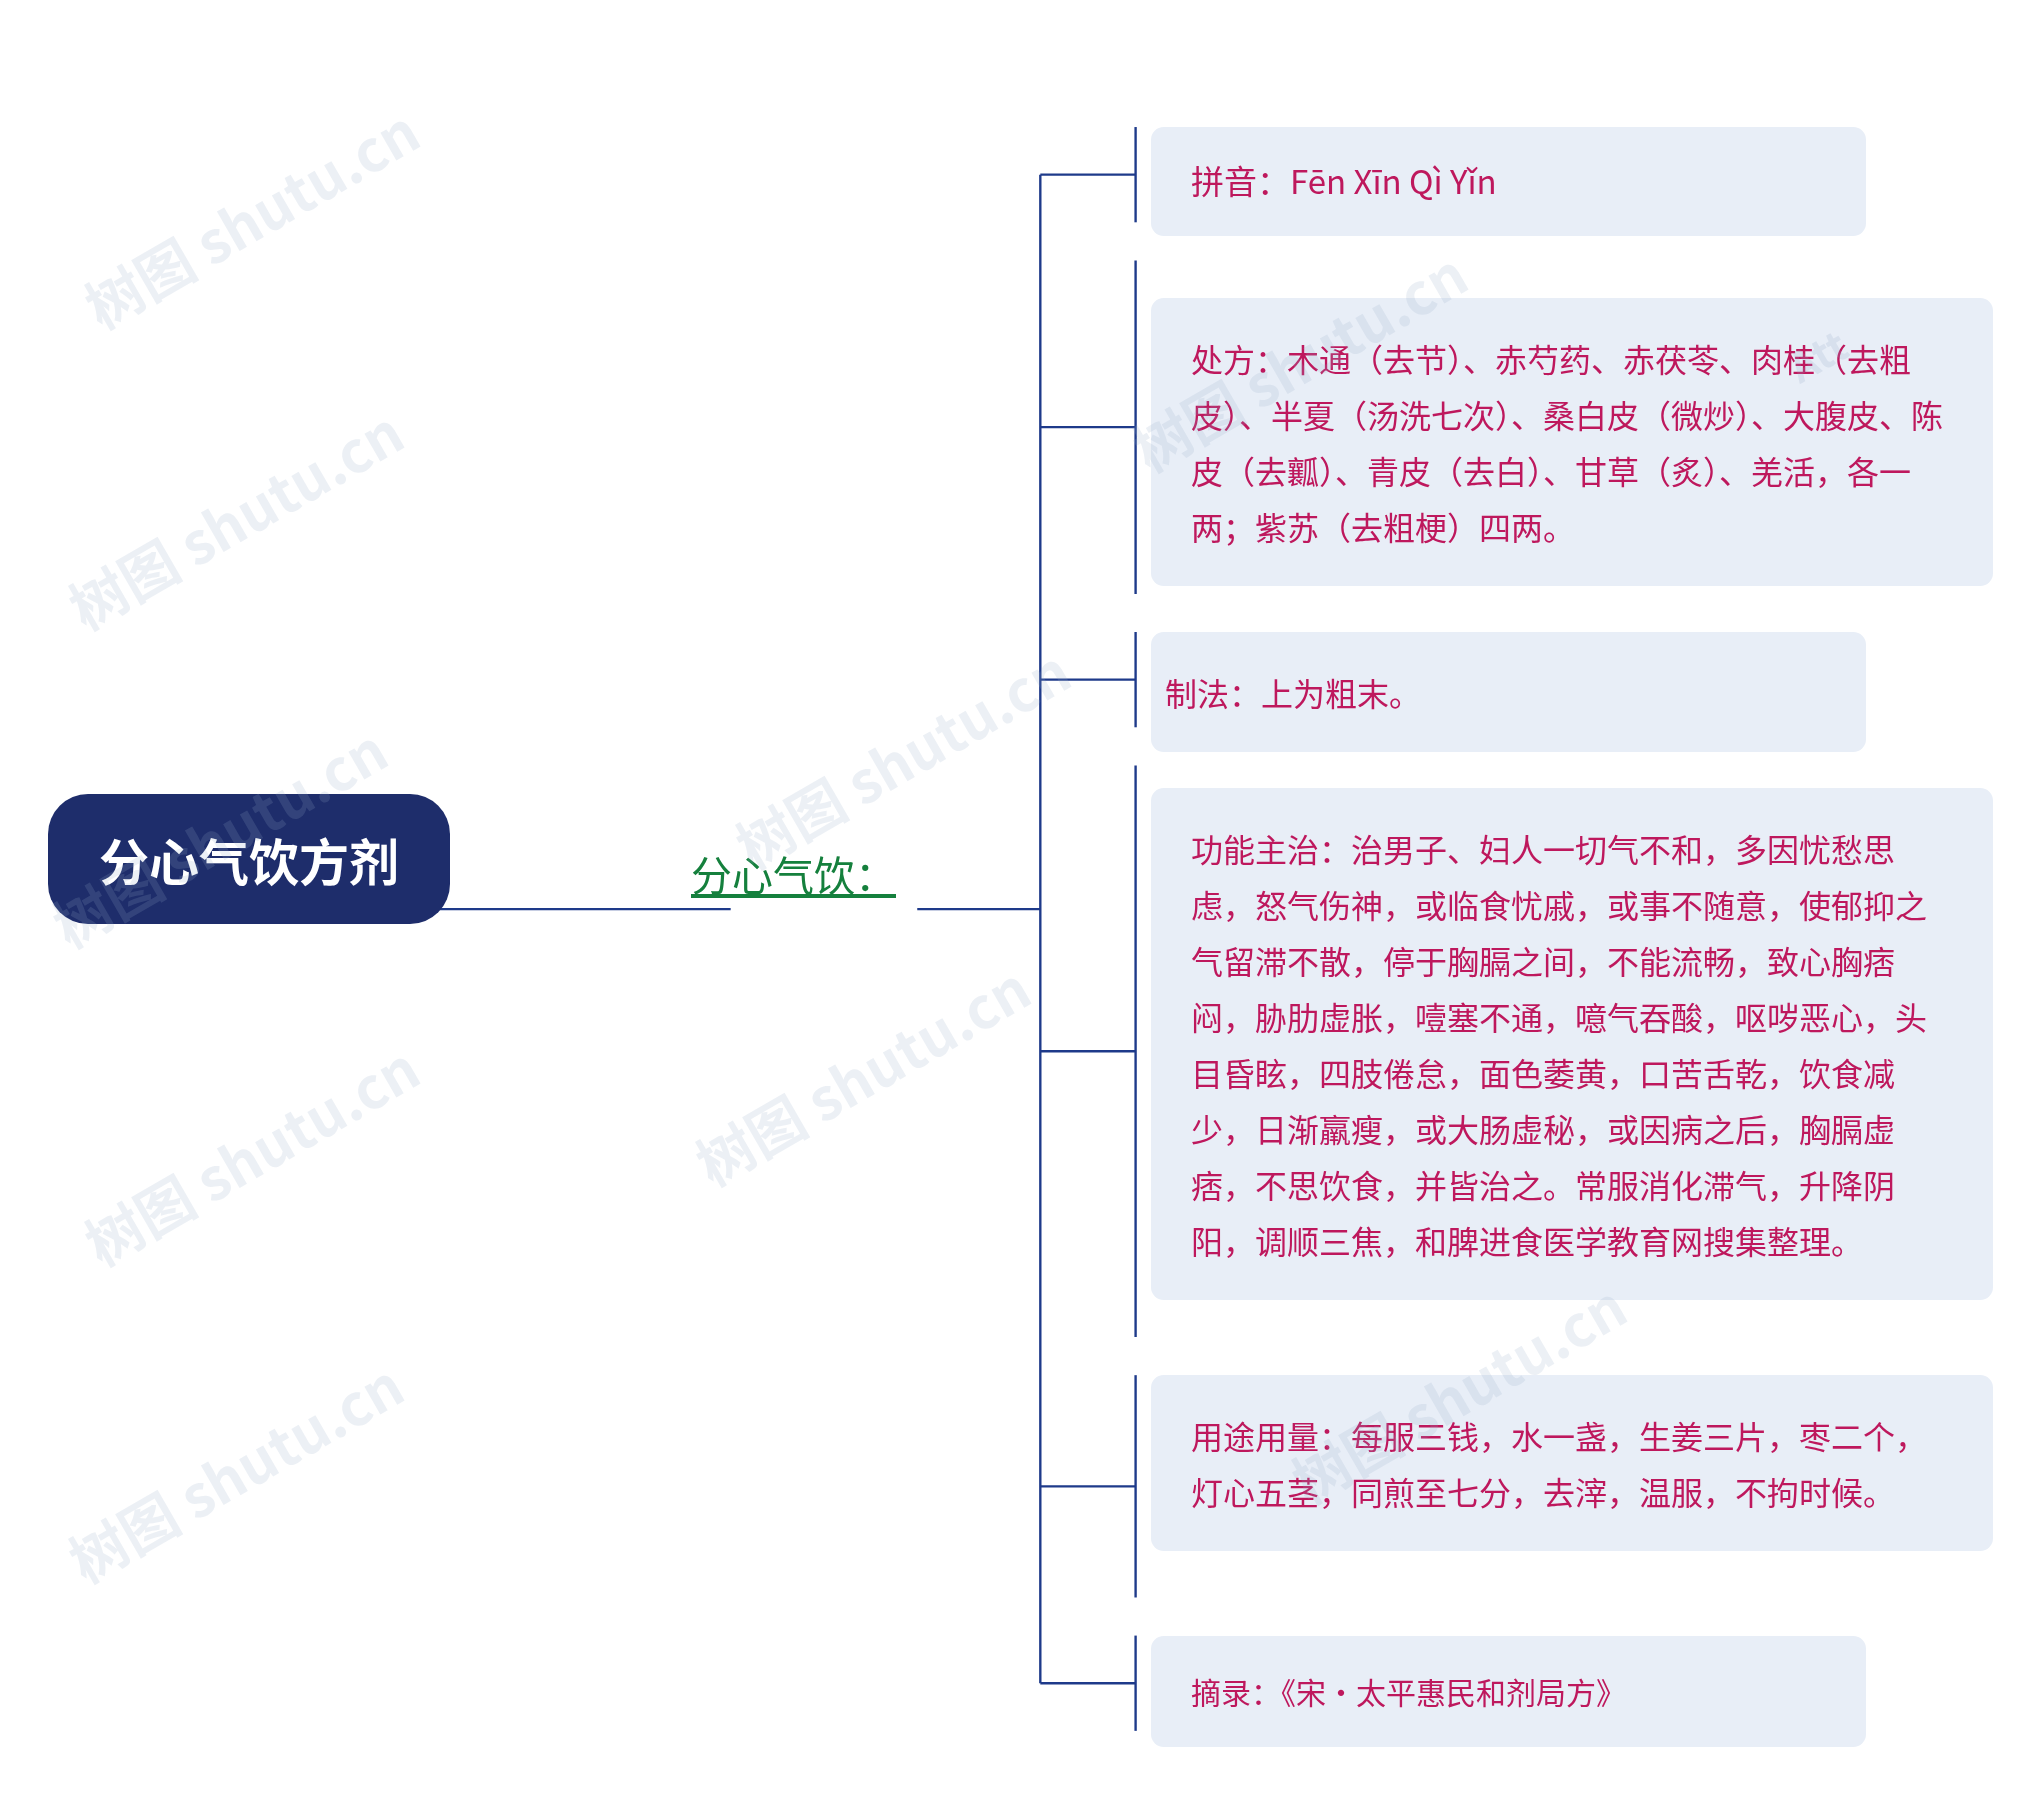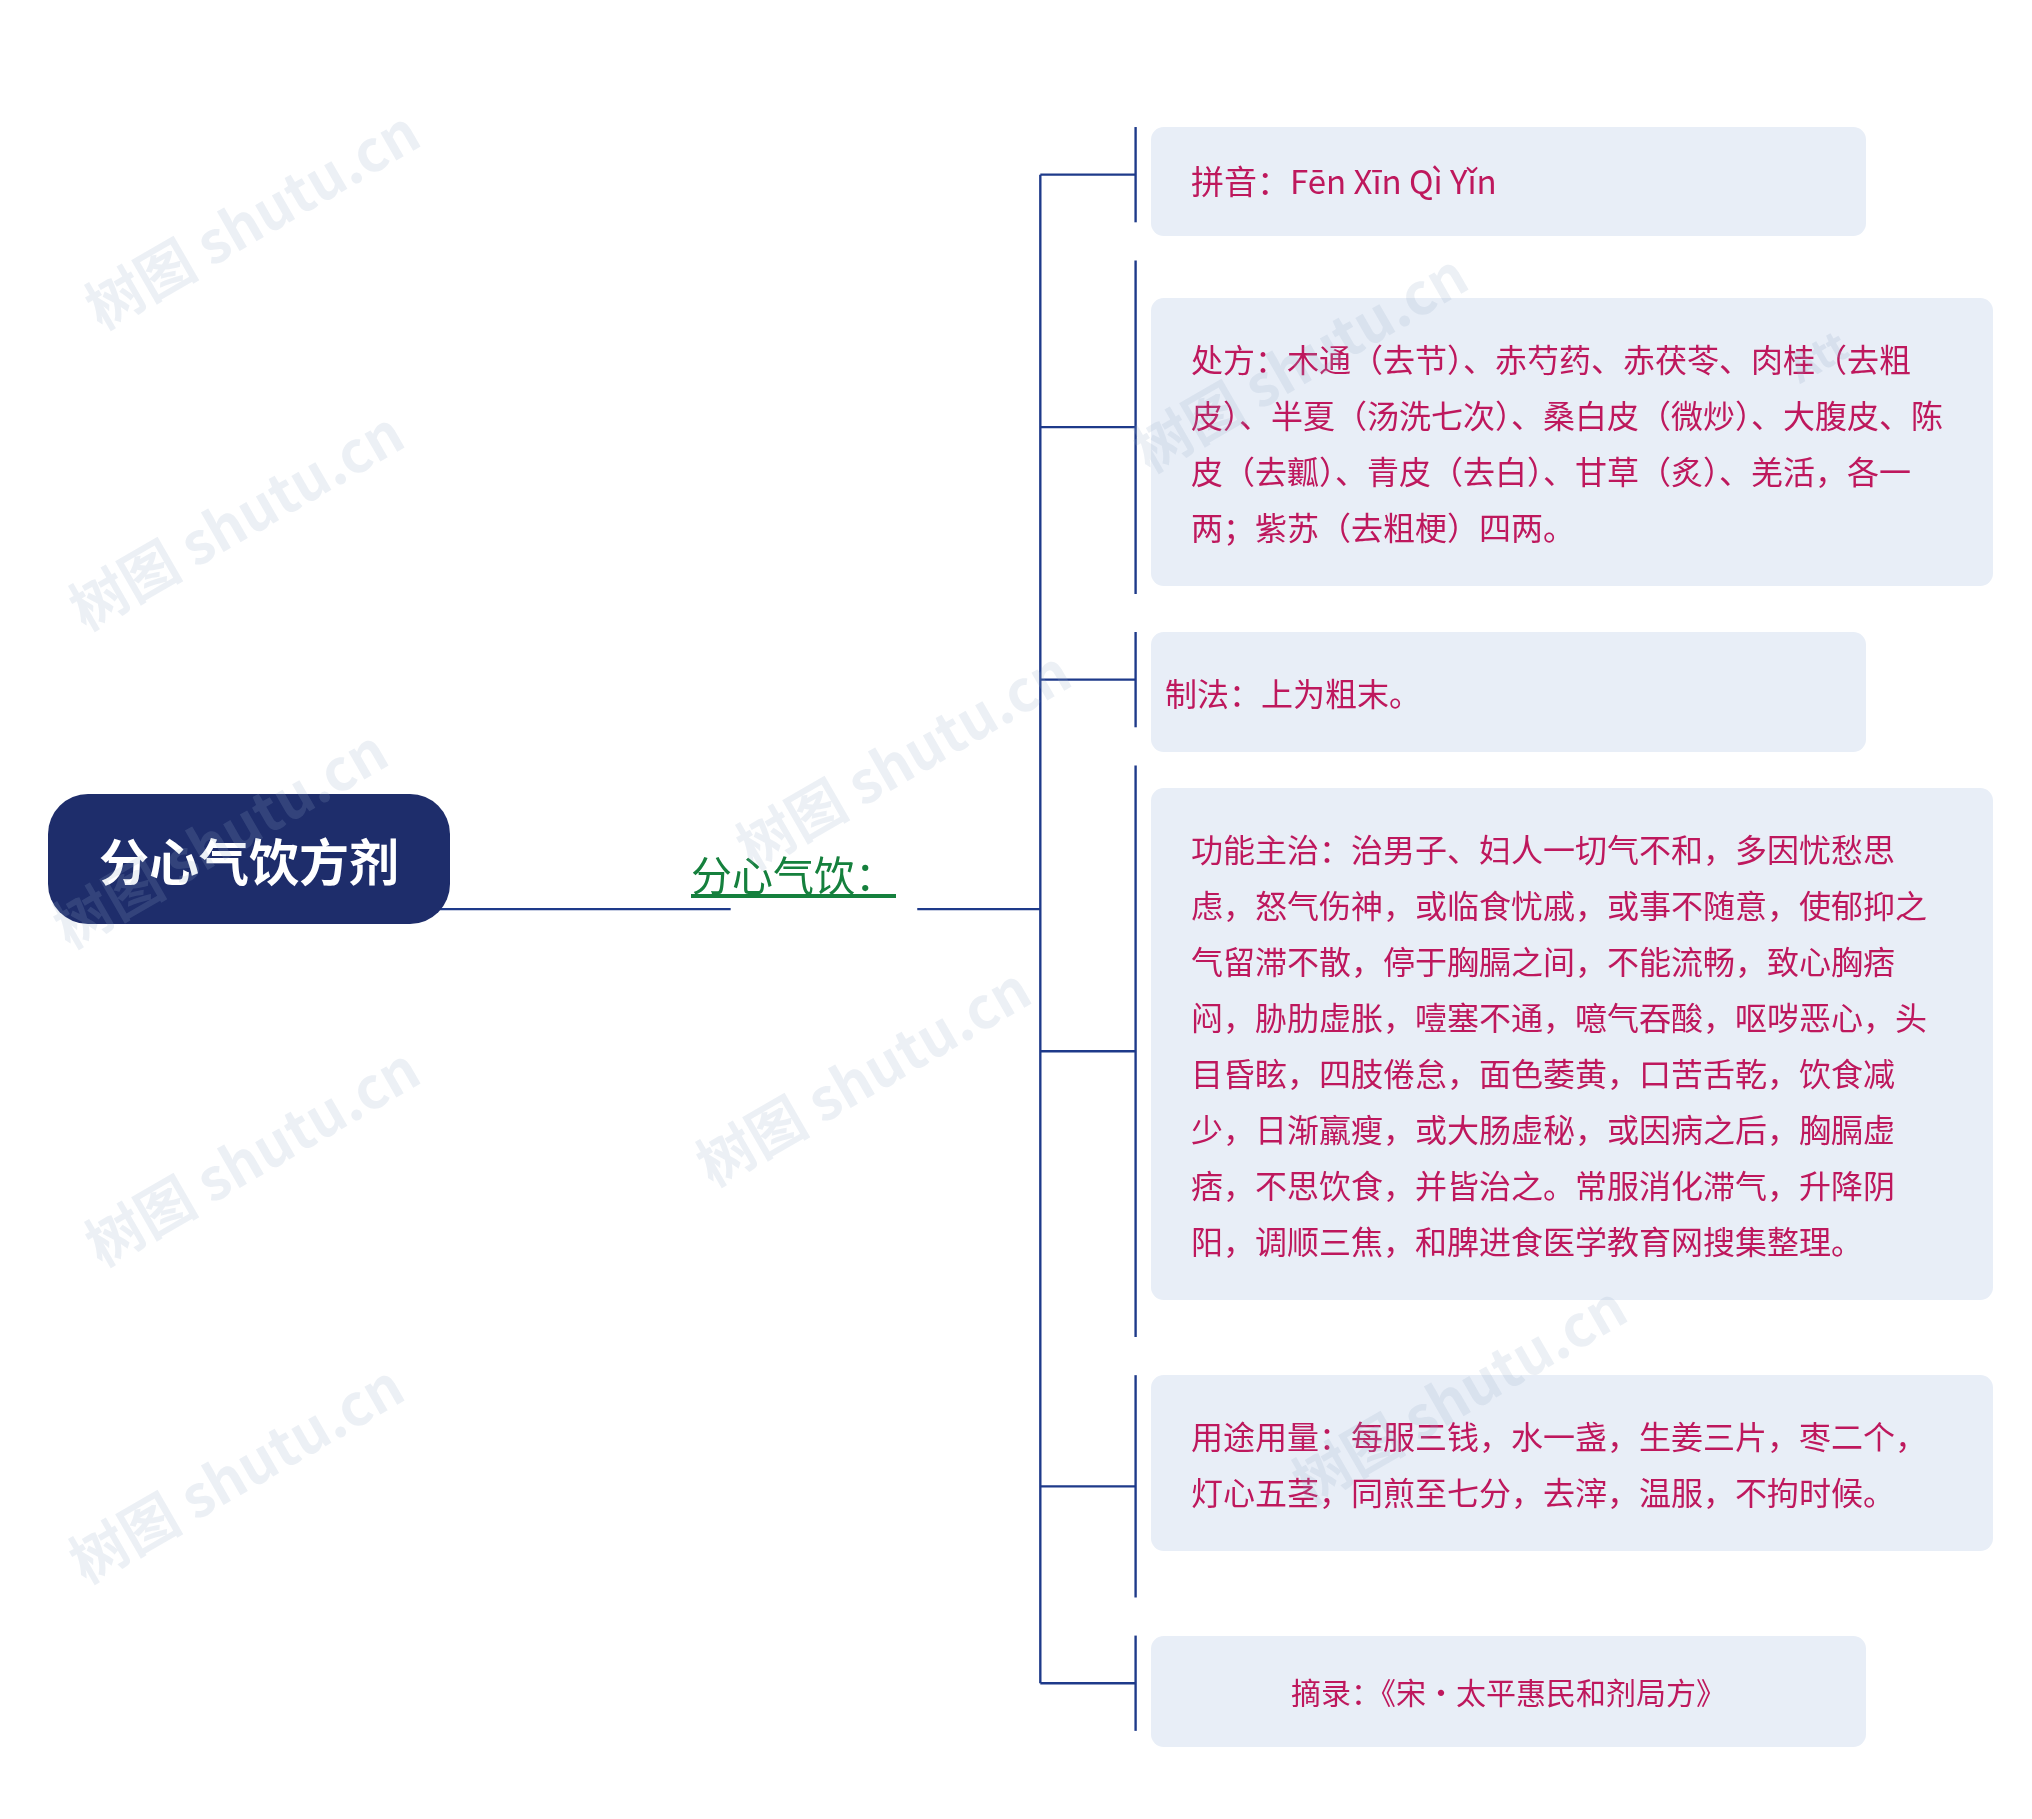--- a/index.html
+++ b/index.html
@@ -153,21 +153,21 @@
   </div>
 
   <div class="card" style="position:absolute;left:1151px;top:788px;min-width:715px;max-width:842px;">
     <span>功能主治：治男子、妇人一切气不和，多因忧愁思虑，怒气伤神，或临食忧戚，或事不随意，使郁抑之气留滞不散，停于胸膈之间，不能流畅，致心胸痞闷，胁肋虚胀，噎塞不通，噫气吞酸，呕哕恶心，头目昏眩，四肢倦怠，面色萎黄，口苦舌乾，饮食减少，日渐羸瘦，或大肠虚秘，或因病之后，胸膈虚痞，不思饮食，并皆治之。常服消化滞气，升降阴阳，调顺三焦，和脾进食医学教育网搜集整理。</span>
   </div>
 
   <div class="card" style="position:absolute;left:1151px;top:1375px;min-width:715px;max-width:842px;">
     <span>用途用量：每服三钱，水一盏，生姜三片，枣二个，灯心五茎，同煎至七分，去滓，温服，不拘时候。</span>
   </div>
 
-  <div class="card card-summary" style="position:absolute;left:1151px;top:1636px;min-width:715px;max-width:842px;text-align:center;">
+  <div class="card card-summary" style="position:absolute;left:1151px;top:1636px;min-width:715px;max-width:842px;">
     <span>摘录：《宋·太平惠民和剂局方》</span>
   </div>
 
   <div style="position:absolute;left:1787px;top:324px;font-size:41px;color:rgba(150,170,200,0.2);font-weight:bold;transform:rotate(-30deg);">
     Att
   </div>
 
 </div>
 
 

